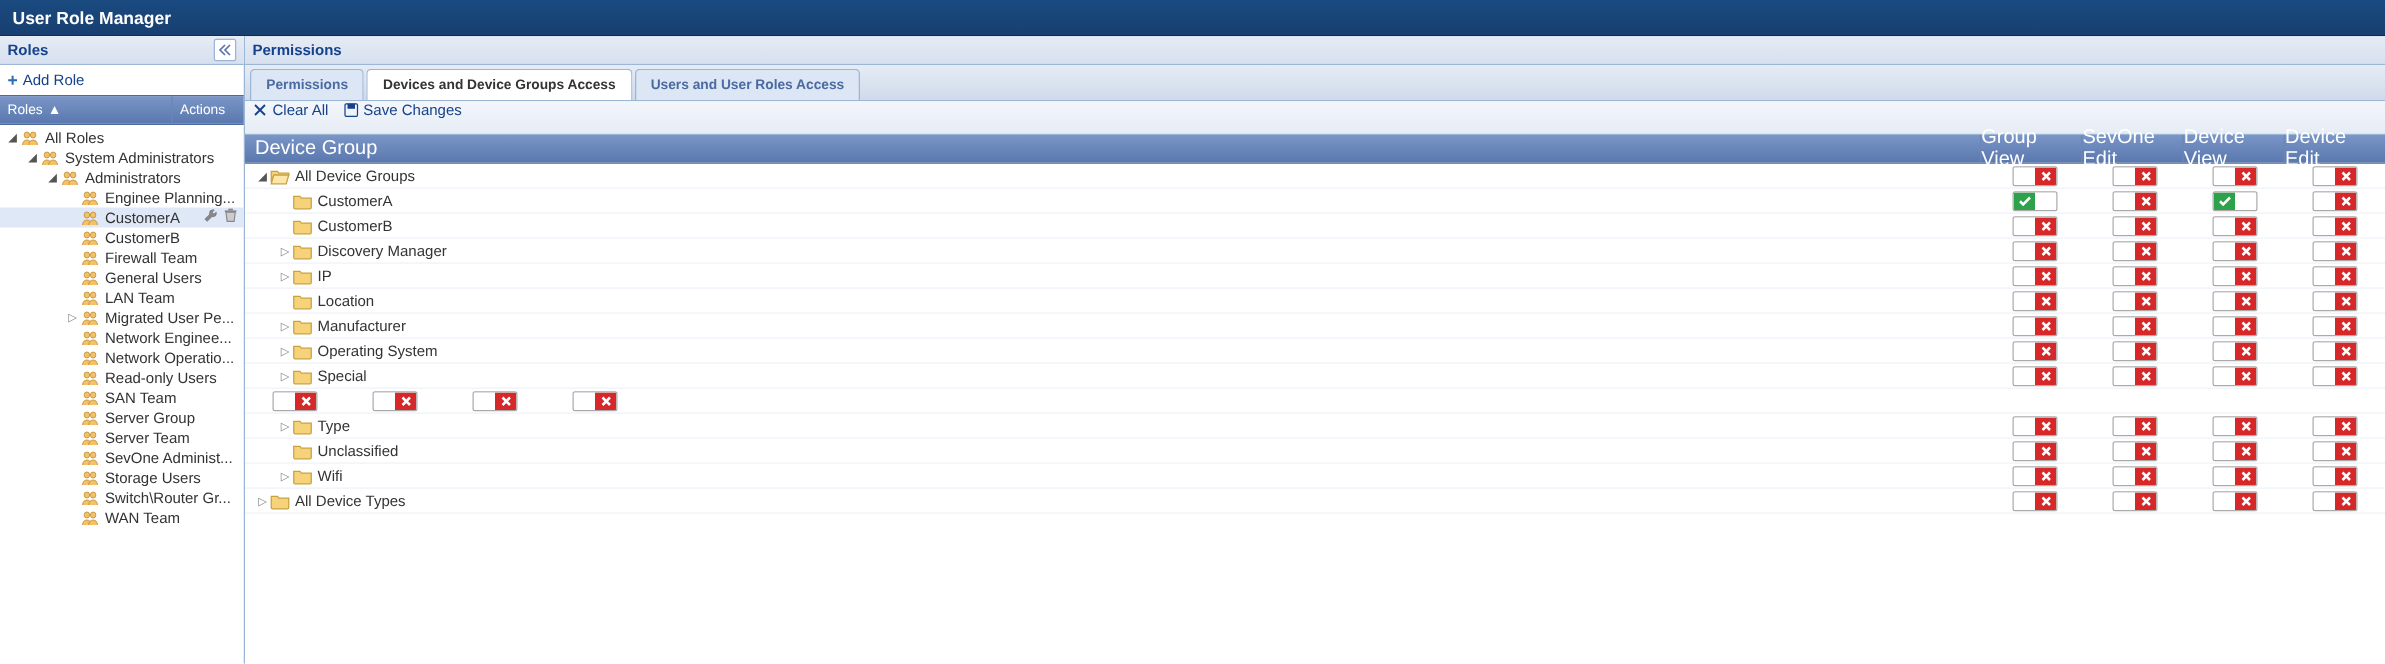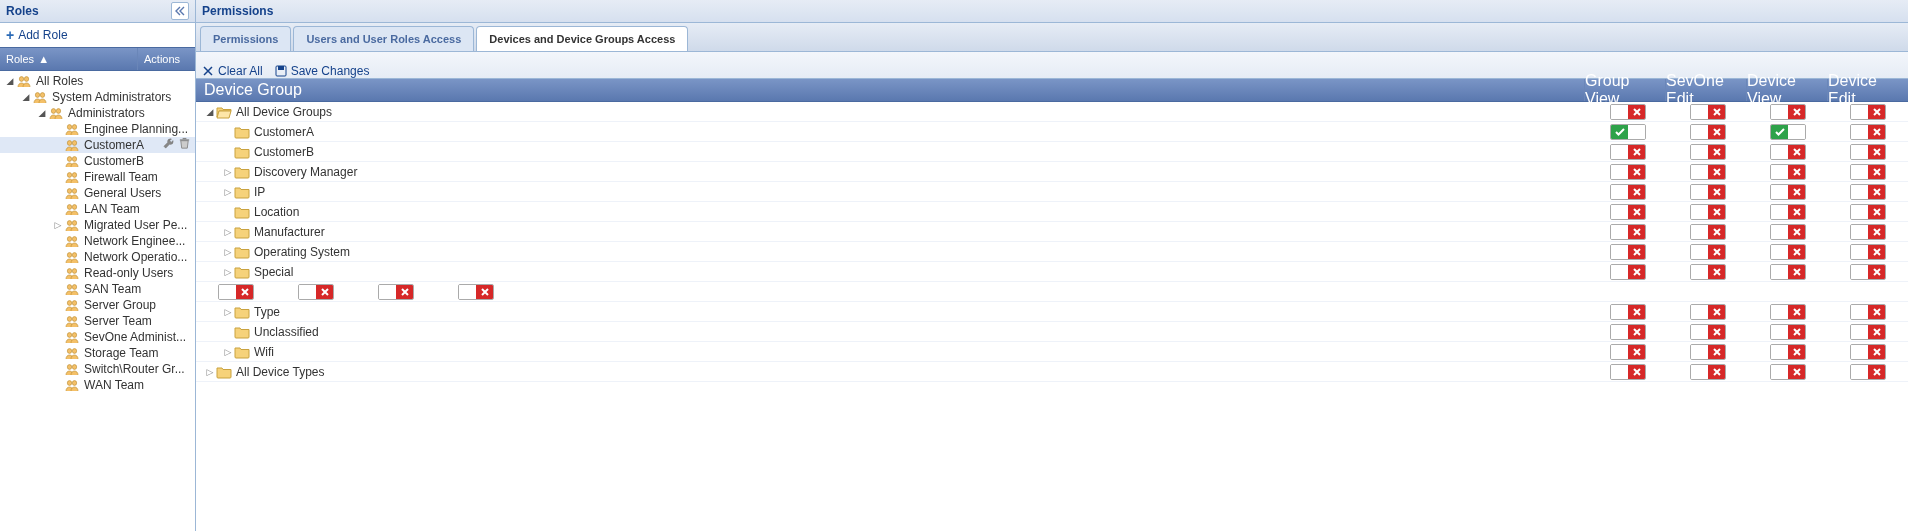--- a/index.html
+++ b/index.html
@@ -28,21 +28,21 @@
 .icon-role{width:16px;height:16px;margin-right:2px;display:inline-flex;align-items:center;justify-content:center}
 .icon-role svg{width:14px;height:14px}
 .row-actions{margin-left:auto;display:flex;gap:3px;align-items:center}
 .row-actions svg{width:13px;height:13px}
 .main{flex:1;display:flex;flex-direction:column;min-width:0}
 .tabs{height:28px;display:flex;align-items:flex-end;padding:0 4px;
 background:linear-gradient(to bottom,#e6ecf5 0%,#cfdaea 100%);border-bottom:1px solid #9cb7d6}
 .tab{height:24px;line-height:24px;padding:0 12px;margin-right:2px;color:#4a6aa0;font-weight:bold;font-size:11px;
 border:1px solid #9cb7d6;border-bottom:none;border-radius:4px 4px 0 0;background:#dce6f4;cursor:pointer}
 .tab.active{background:#fff;color:#333}
-.toolbar{height:26px;display:flex;align-items:flex-end;padding:0 6px;gap:12px;
+.toolbar{height:26px;display:flex;align-items:flex-start;padding:0 6px;gap:12px;
 background:linear-gradient(to bottom,#f3f6fb 0%,#e6ecf5 100%);border-bottom:1px solid #9cb7d6;color:#15428b}
 .tbtn{display:flex;align-items:center;gap:4px;cursor:pointer}
 .tbtn svg{width:12px;height:12px}
 .gridhdr{height:22px;display:flex;color:#fff;font-size:16px;
 background:linear-gradient(to bottom,#7a95c6 0%,#5a78af 100%);border-bottom:1px solid #4a6aa0}
 .gridhdr .gc-name{flex:1;padding:0 8px;display:flex;align-items:center}
 .gridhdr .gc-p{width:80px;display:flex;align-items:center;justify-content:center;border-left:1px solid #6a86b8;font-weight:normal}
 .gridbody{flex:1;overflow:auto}
 .grow{height:19px;display:flex;align-items:center;border-bottom:1px solid #eef2f9}
 .grow .gc-name{flex:1;display:flex;align-items:center}
@@ -54,20 +54,21 @@
 .toggle .off{background:#fff}
 .toggle .no{background:#d62828;display:flex;align-items:center;justify-content:center}
 .toggle .yes{background:#2ea24a;display:flex;align-items:center;justify-content:center}
 .toggle svg{width:10px;height:10px}
 .indent{display:inline-block}
 </style>
 </head>
 <body>
 
 <div class="app">
+  <div class="titlebar">User Role Manager</div>
   <div class="cols">
 
     <div class="sidebar">
       <div class="panelhdr">
         <span>Roles</span>
         <span class="collapse-btn">
           <svg viewBox="0 0 10 10">
               <path d="M5 1L1 5l4 4M9 1L5 5l4 4" stroke="#5a78af" stroke-width="1.4" fill="none"></path>
             </svg>
         </span>
@@ -329,21 +330,21 @@
             <span class="indent" style="width:52px"></span>
             <span class="arrow"></span>
             <span class="icon-role">
               <svg viewBox="0 0 14 14">
                 <ellipse cx="4.5" cy="5" rx="2.2" ry="2.4" fill="#f4c068" stroke="#b8892e" stroke-width="0.6"></ellipse>
                 <path d="M1 13c0-2.5 1.6-4 3.5-4s3.5 1.5 3.5 4" fill="#f4c068" stroke="#b8892e" stroke-width="0.6"></path>
                 <ellipse cx="9.5" cy="5" rx="2.2" ry="2.4" fill="#f4c068" stroke="#b8892e" stroke-width="0.6"></ellipse>
                 <path d="M6 13c0-2.5 1.6-4 3.5-4s3.5 1.5 3.5 4" fill="#f4c068" stroke="#b8892e" stroke-width="0.6"></path>
               </svg>
             </span>
-            <span class="lbl">Storage Team</span>
+            <span class="lbl">Storage Users</span>
           </div>
           <div class="node">
             <span class="indent" style="width:52px"></span>
             <span class="arrow"></span>
             <span class="icon-role">
               <svg viewBox="0 0 14 14">
                 <ellipse cx="4.5" cy="5" rx="2.2" ry="2.4" fill="#f4c068" stroke="#b8892e" stroke-width="0.6"></ellipse>
                 <path d="M1 13c0-2.5 1.6-4 3.5-4s3.5 1.5 3.5 4" fill="#f4c068" stroke="#b8892e" stroke-width="0.6"></path>
                 <ellipse cx="9.5" cy="5" rx="2.2" ry="2.4" fill="#f4c068" stroke="#b8892e" stroke-width="0.6"></ellipse>
                 <path d="M6 13c0-2.5 1.6-4 3.5-4s3.5 1.5 3.5 4" fill="#f4c068" stroke="#b8892e" stroke-width="0.6"></path>
@@ -366,22 +367,22 @@
           </div>
         </div>
     </div>
 
     <div class="main">
       <div class="panelhdr">
         <span>Permissions</span>
       </div>
       <div class="tabs" id="tabs">
           <div class="tab">Permissions</div>
+          <div class="tab active">Devices and Device Groups Access</div>
           <div class="tab">Users and User Roles Access</div>
-          <div class="tab active">Devices and Device Groups Access</div>
         </div>
       <div class="toolbar">
         <div class="tbtn">
           <svg viewBox="0 0 12 12">
               <path d="M2 2l8 8M10 2l-8 8" stroke="#15428b" stroke-width="1.5"></path>
             </svg>
           <span>Clear All</span>
         </div>
         <div class="tbtn">
           <svg viewBox="0 0 12 12">

